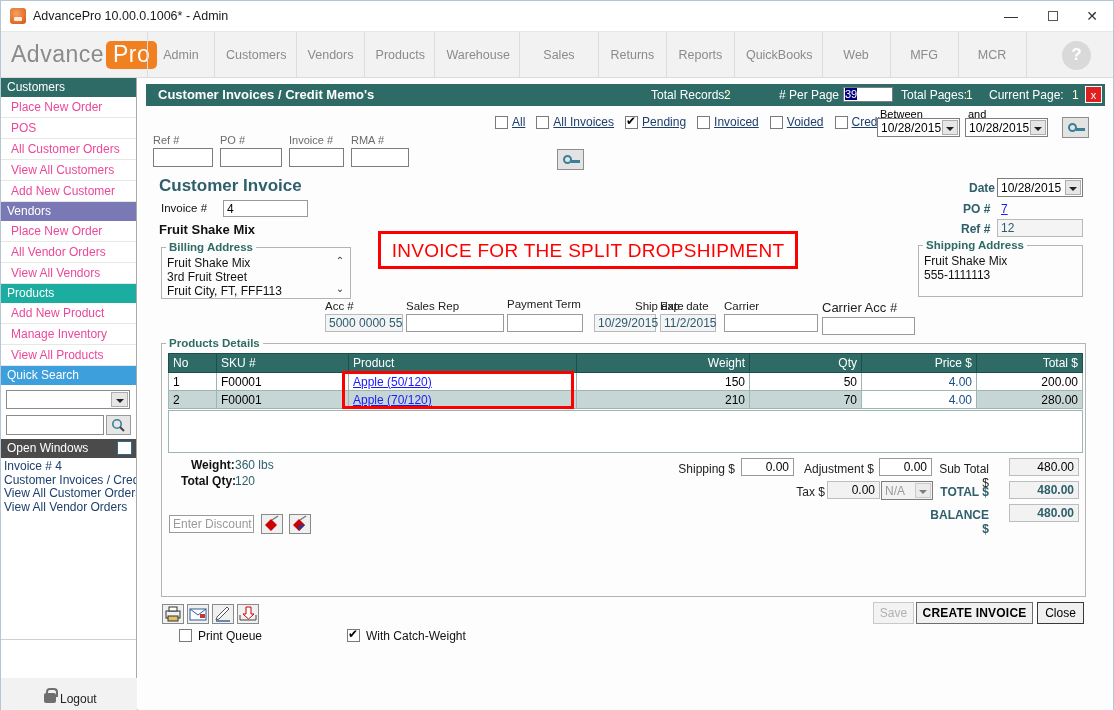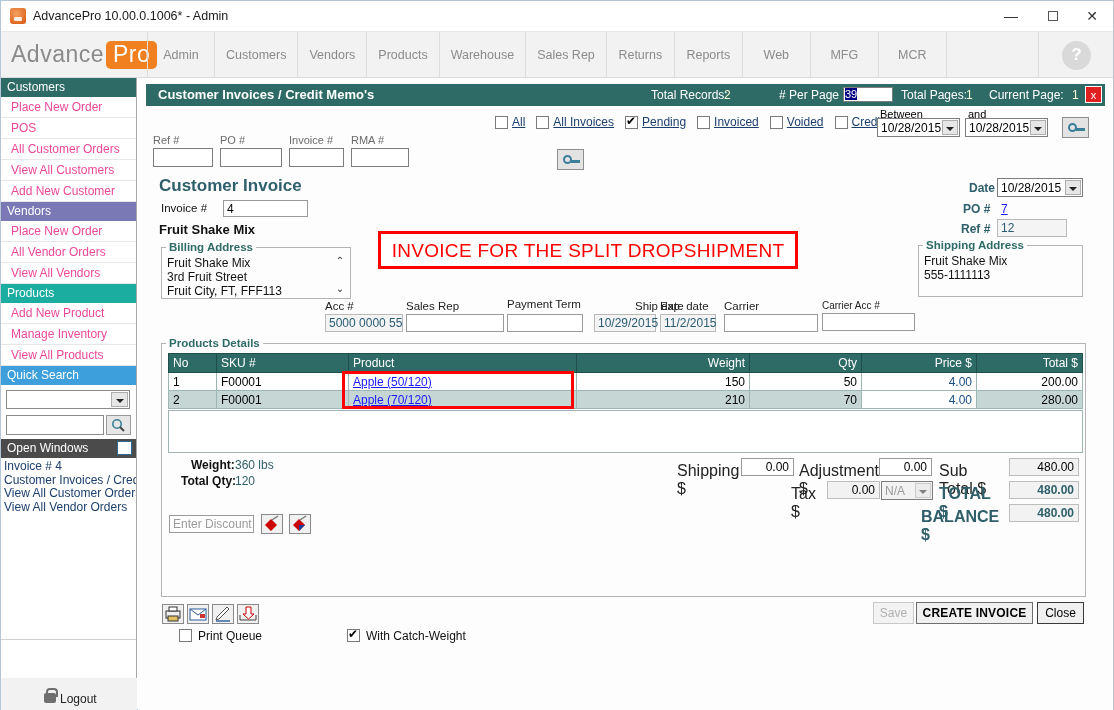--- a/index.html
+++ b/index.html
@@ -106,21 +106,21 @@
   
   .tbl { position:absolute; left:167px; top:352px; width:915px; border-collapse:collapse; }
   .tbl th { background:#2e6b66; color:#fff; font-size:12px; font-weight:normal; height:19px; border:1px solid #1e4f4b; padding:0 4px;}
   .tbl td { height:18px; border:1px solid #9fb5b3; font-size:12px; padding:0 4px; background:#fff;}
   .tbl tr.alt td { background:#c6d6d4; }
   .tbl a { color:#1a1aff; text-decoration:underline; }
   .tbl .num { text-align:right; }
   .price-cell { background:#fff !important; text-align:right; color:#1a4f8a; }
   .hl-box { position:absolute; left:341px; top:370px; width:232px; height:38px; border:3px solid #ff0000; pointer-events:none; }
 
-  .tot-lab { position:absolute; font-size:16px; color:#222; }
+  .tot-lab { position:absolute; font-size:12px; color:#222; text-align:right; }
   .tot-box { position:absolute; height:18px; border:1px solid #9a9a9a; background:#fff; font-size:12px; text-align:right; padding-right:4px; line-height:17px;}
   .tot-box.ro { background:#f2f2f2; border:1px solid #bdbdbd; }
   .tot-strong { font-weight:bold; color:#2e5f6b; }
 
   .iconbtn { position:absolute; width:22px; height:20px; background:#f0f0f0; border:1px solid #8a8a8a; }
   .btn { position:absolute; background:#f0f0f0; border:1px solid #999; font-size:12px; text-align:center; }
   .btn.primary { font-weight:bold; letter-spacing:.2px; border:1px solid #6d6d6d;}
   .btn.disabled { color:#b0b0b0; border:1px solid #c9c9c9; background:#f3f3f3;}
   .btn.close { border:1px solid #3a3a3a; }
 </style>
@@ -147,20 +147,21 @@
     <div class="logo"><span>Advance</span><span class="pro">Pro</span></div>
     <div class="navitems">
       <div class="navitem">Admin</div>
       <div class="navitem">Customers</div>
       <div class="navitem">Vendors</div>
       <div class="navitem">Products</div>
       <div class="navitem">Warehouse</div>
       <div class="navitem">Sales Rep</div>
       <div class="navitem">Returns</div>
       <div class="navitem">Reports</div>
+      <div class="navitem">QuickBooks</div>
       <div class="navitem">Web</div>
       <div class="navitem">MFG</div>
       <div class="navitem">MCR</div>
       <div class="navspacer"></div>
     </div>
     <div class="help-icon">?</div>
   </div>
 
   <div class="sidebar">
     <div class="sb-head customers">Customers</div>
@@ -294,21 +295,21 @@
   <div class="callout">INVOICE FOR THE SPLIT DROPSHIPMENT</div>
 
   <div style="position:absolute; left:968px; top:180px; font-size:12px; font-weight:bold; color:#2e5f6b;">Date</div>
   <div class="dt" style="left:996px; top:177px; width:86px;">
     <span class="val">10/28/2015</span>
       <span class="ar"></span>
   </div>
   <div style="position:absolute; left:962px; top:201px; font-size:12px; font-weight:bold; color:#2e5f6b;">PO #</div>
   <div style="position:absolute; left:1000px; top:201px; font-size:12px; color:#1a1aff; text-decoration:underline;">7</div>
   <div style="position:absolute; left:960px; top:221px; font-size:12px; font-weight:bold; color:#2e5f6b;">Ref #</div>
-  <div class="inp-ro" style="position:absolute; left:996px; top:218px; width:70px; height:18px; line-height:17px;">12</div>
+  <div class="inp-ro" style="position:absolute; left:996px; top:218px; width:86px; height:18px; line-height:17px;">12</div>
 
   <fieldset class="grp" style="left:917px; top:238px; width:165px; height:58px;">
     <legend>Shipping Address</legend>
     <div class="addr-lines">
       <div>Fruit Shake Mix</div>
       <div>555-1111113</div>
     </div>
   </fieldset>
 
   <div class="fcol" style="left:324px; top:299px;">
@@ -329,21 +330,21 @@
   </div>
   <div class="fcol" style="left:659px; top:299px;">
     <div class="lab" style="font-size:11.5px; color:#222;">Exp. date</div>
     <div class="inp-ro" style="width:56px; height:18px; line-height:17px; margin-top:2px;">11/2/2015</div>
   </div>
   <div class="fcol" style="left:723px; top:299px;">
     <div class="lab" style="font-size:11.5px; color:#222;">Carrier</div>
     <div class="inp-std" style="width:94px; height:18px; margin-top:2px;"></div>
   </div>
   <div class="fcol" style="left:821px; top:299px;">
-    <div class="lab" style="font-size:10px; color:#222;">Carrier Acc #</div>
+    <div class="lab" style="font-size:13px; color:#222;">Carrier Acc #</div>
     <div class="inp-std" style="width:93px; height:18px; margin-top:2px;"></div>
   </div>
 
   <fieldset class="grp" style="left:160px; top:336px; width:925px; height:260px;">
     <legend>Products Details</legend>
   </fieldset>
 
   <table class="tbl">
     <tbody>
         <tr>

